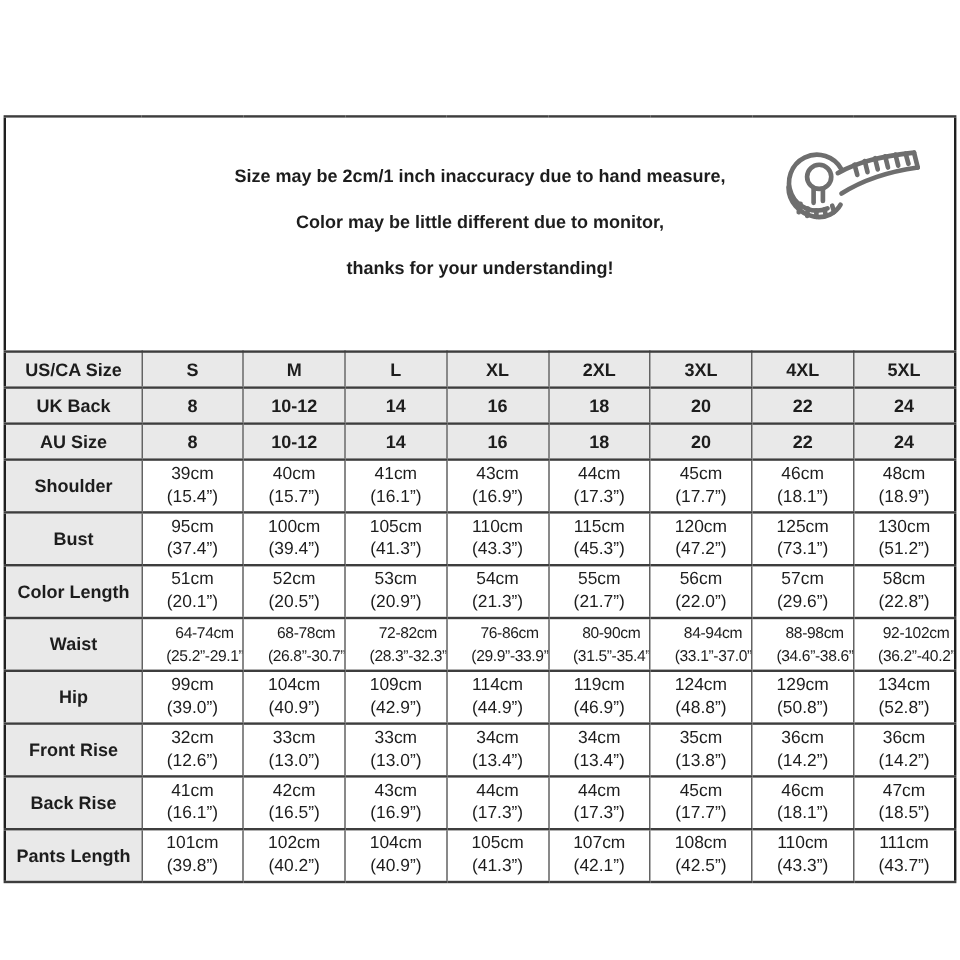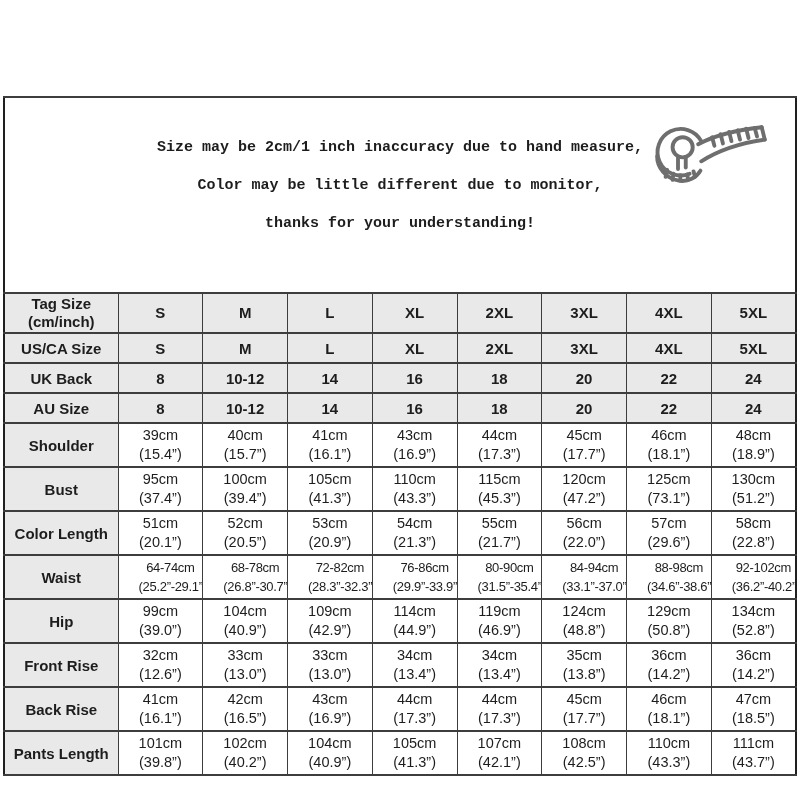--- a/index.html
+++ b/index.html
@@ -43,21 +43,20 @@
   .size-chart th { font-weight: bold; background: var(--shade, #e9e9e9); }
   
   .notice-cell {
     background: #ffffff !important;
     height: 70px;
     position: relative;
     font-weight: bold;
     font-size: 15px;
     line-height: 23px;
     padding: 2px 0 !important;
-    font-family: Liberation Mono, monospace;
   }
   .tape {
     position: absolute;
     top: 3px;
     right: 24px;
     width: 124px;
     height: 64px;
     display: block;
   }
   .tape svg { width: 100%; height: 100%; display: block; }
@@ -111,32 +110,20 @@
                 <path d="M84 21 L87 32"></path>
                 <path d="M95 17 L98 29"></path>
                 <path d="M106 14 L109 26"></path>
                 <path d="M117 12 L120 24"></path>
                 <path d="M128 10 L131 22"></path>
                 <path d="M139 9 L142 20"></path>
               </svg>
             </span>
           </td>
         </tr>
-      <tr class="header-row">
-            <th>Tag Size
-(cm/inch)</th>
-            <th>S</th>
-            <th>M</th>
-            <th>L</th>
-            <th>XL</th>
-            <th>2XL</th>
-            <th>3XL</th>
-            <th>4XL</th>
-            <th>5XL</th>
-          </tr>
           <tr class="size-row">
             <th>US/CA Size</th>
             <td>S</td>
             <td>M</td>
             <td>L</td>
             <td>XL</td>
             <td>2XL</td>
             <td>3XL</td>
             <td>4XL</td>
             <td>5XL</td>

